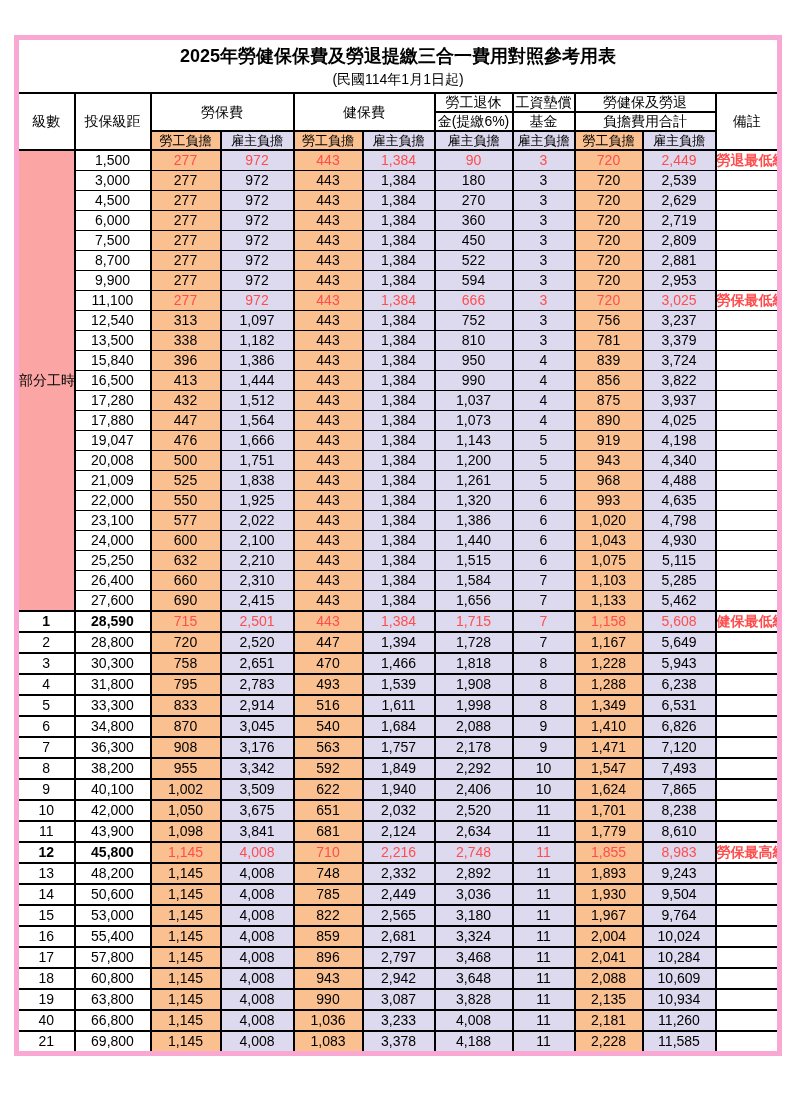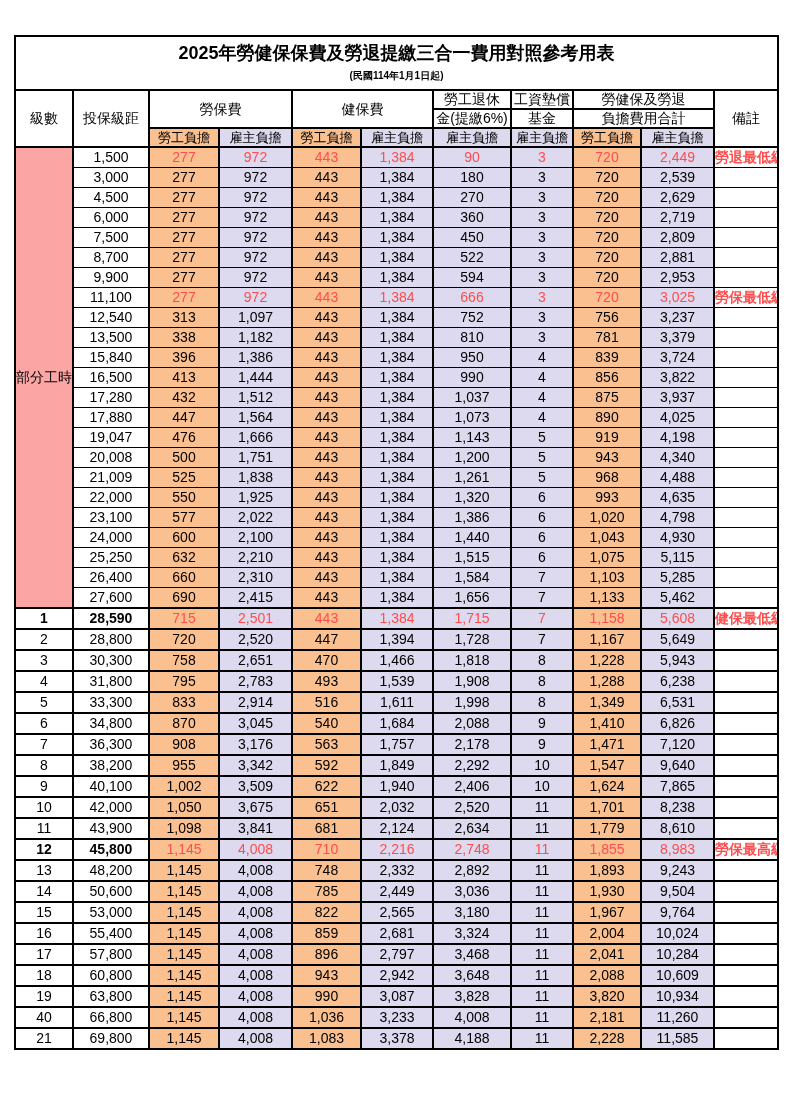--- a/index.html
+++ b/index.html
@@ -1,23 +1,23 @@
 <!DOCTYPE html>
 <html><head>
 <meta charset="utf-8">
 <style>
   html,body{margin:0;padding:0;background:#fff;}
   body{width:791px;height:1120px;font-family:"Liberation Sans","DejaVu Sans",sans-serif;color:#000;}
   .sheet{padding:35px 14px 0 14px;}
-  table{border-collapse:collapse;table-layout:fixed;width:763px;border:2px solid #f9a8d4;}
+  table{border-collapse:collapse;table-layout:fixed;width:763px;border:5px solid #f9a8d4;}
   td{border:2px solid #000;text-align:center;vertical-align:middle;padding:0;overflow:hidden;white-space:nowrap;}
   
   .title-row td{height:52px;border-bottom:2px solid #000;}
   .t1{font-size:18px;font-weight:bold;line-height:26px;}
-  .t2{font-size:10px;font-weight:bold;line-height:20px;}
+  .t2{font-size:14px;font-weight:normal;line-height:20px;}
   
   .hrow td{height:17px;font-size:14px;line-height:17px;}
   .subrow td{font-size:13px;}
   
   #table-body td{height:19px;font-size:14px;line-height:19px;}
   tr.part td{border-top-width:1px;border-bottom-width:1px;}
   tr.level td{border-top-width:2px;}
   .c-o{background:#FAC090;}
   .c-p{background:#DDD9EE;}
   .c-remark{font-size:10px;font-weight:bold;}
@@ -449,21 +449,21 @@
         <tr class="level">
           <td class="c-level">8</td>
           <td class="c-bracket">38,200</td>
           <td class="v c-o">955</td>
           <td class="v c-p">3,342</td>
           <td class="v c-o">592</td>
           <td class="v c-p">1,849</td>
           <td class="v c-p">2,292</td>
           <td class="v c-p">10</td>
           <td class="v c-o">1,547</td>
-          <td class="v c-p">9,640</td>
+          <td class="v c-p">7,493</td>
           <td class="c-remark"></td>
         </tr>
         <tr class="level">
           <td class="c-level">9</td>
           <td class="c-bracket">40,100</td>
           <td class="v c-o">1,002</td>
           <td class="v c-p">3,509</td>
           <td class="v c-o">622</td>
           <td class="v c-p">1,940</td>
           <td class="v c-p">2,406</td>
@@ -591,21 +591,21 @@
         </tr>
         <tr class="level">
           <td class="c-level">19</td>
           <td class="c-bracket">63,800</td>
           <td class="v c-o">1,145</td>
           <td class="v c-p">4,008</td>
           <td class="v c-o">990</td>
           <td class="v c-p">3,087</td>
           <td class="v c-p">3,828</td>
           <td class="v c-p">11</td>
-          <td class="v c-o">3,820</td>
+          <td class="v c-o">2,135</td>
           <td class="v c-p">10,934</td>
           <td class="c-remark"></td>
         </tr>
         <tr class="level">
           <td class="c-level">40</td>
           <td class="c-bracket">66,800</td>
           <td class="v c-o">1,145</td>
           <td class="v c-p">4,008</td>
           <td class="v c-o">1,036</td>
           <td class="v c-p">3,233</td>

